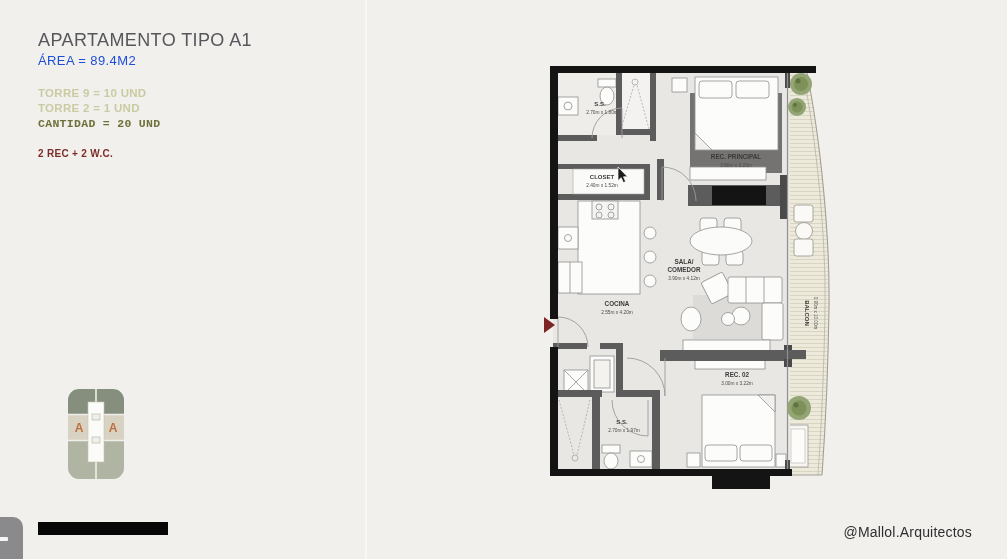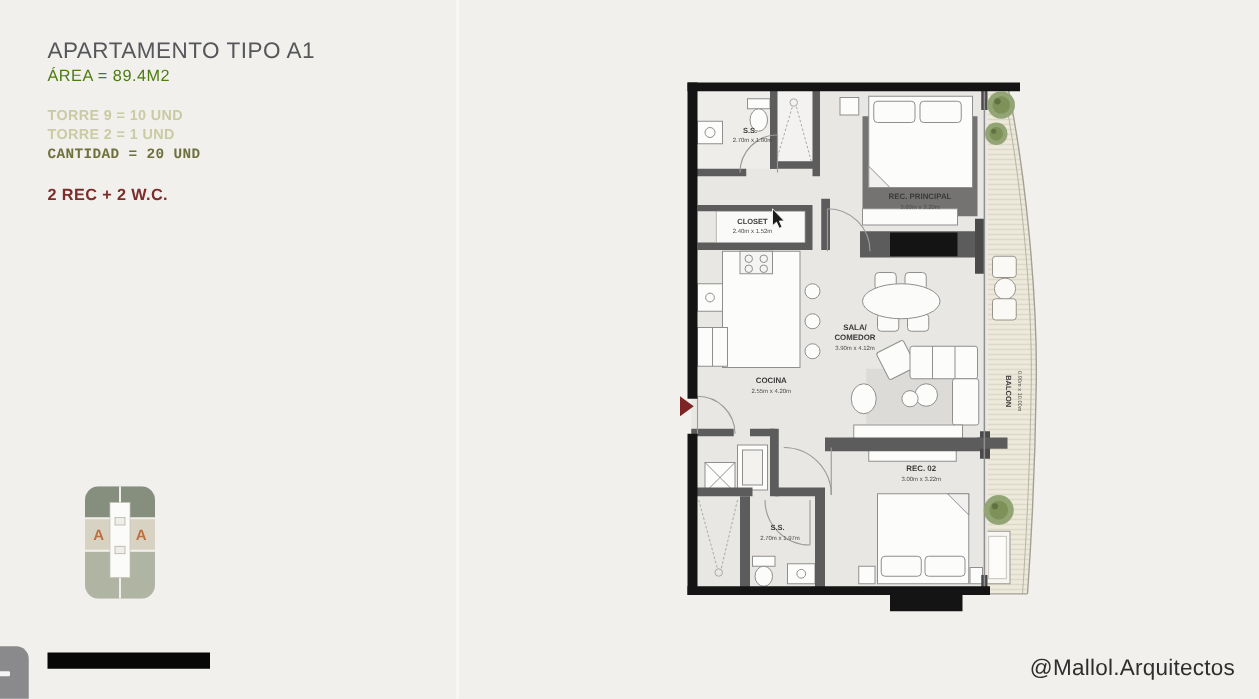--- a/index.html
+++ b/index.html
@@ -2,27 +2,27 @@
 <html><head>
 <meta charset="utf-8">
 <style>
   html,body{margin:0;padding:0;}
   body{width:1007px;height:559px;overflow:hidden;background:#f2f0ed;
        font-family:"Liberation Sans",sans-serif;position:relative;}
   .abs{position:absolute;}
   #stage{position:relative;width:1007px;height:559px;}
   .divider{left:365px;top:0;width:2px;height:559px;background:#fbfaf7;opacity:.8;}
   .title{left:38px;top:30px;font-size:18px;color:#56575b;letter-spacing:.4px;font-weight:400;}
-  .area{left:38px;top:53px;font-size:13px;color:#4d7c0f;letter-spacing:.4px;font-weight:400;}
+  .area{left:38px;top:53px;font-size:13px;color:#1d4ed8;letter-spacing:.4px;font-weight:400;}
   .torre{left:38px;font-size:11.5px;font-weight:700;letter-spacing:.3px;color:#c9cba2;}
   .torre1{top:87px;} .torre2{top:102px;}
   .cantidad{left:38px;top:117px;font-size:11.5px;font-weight:700;letter-spacing:.3px;color:#6f713c;font-family:Liberation Mono, monospace;}
-  .program{left:38px;top:148px;font-size:13px;font-weight:700;letter-spacing:.3px;color:#7c2d2a;}
+  .program{left:38px;top:148px;font-size:10px;font-weight:700;letter-spacing:.3px;color:#7c2d2a;}
   .blackbar{left:38px;top:522px;width:130px;height:13px;background:#070707;}
-  .credit{right:19px;top:524px;font-size:18px;color:#2e2e2e;letter-spacing:.2px;}
+  .credit{right:35px;top:524px;font-size:14px;color:#2e2e2e;letter-spacing:.2px;}
   .minichip{left:-30px;top:517px;width:53px;height:55px;background:#8a8a8c;border-radius:10px;}
   .minichip .dash{position:absolute;left:22px;top:20px;width:16px;height:4px;background:#f5f5f5;border-radius:1px;}
   svg text{font-family:"Liberation Sans",sans-serif;}
   .rname{font-weight:bold;fill:#3a3a3a;}
   .rdims{fill:#4c4c4c;}
 </style>
 </head>
 <body>
 
 <div id="stage">

